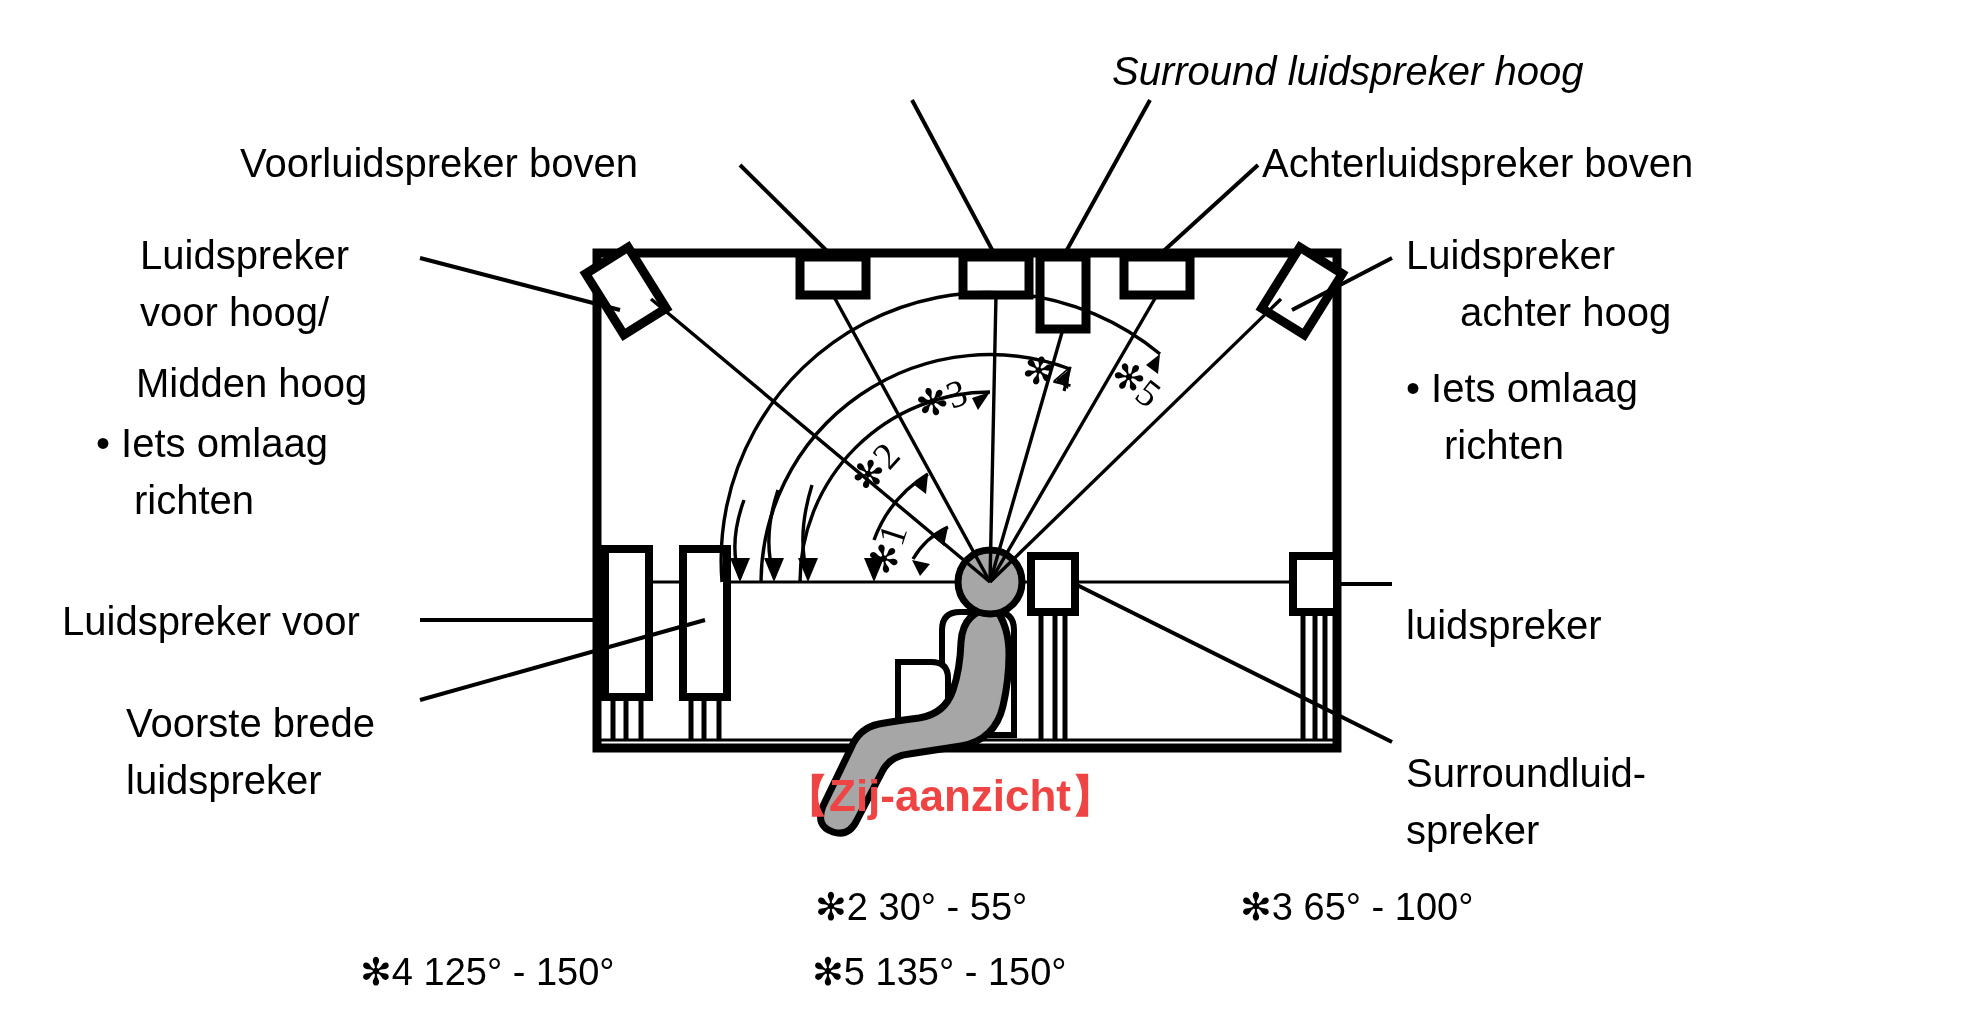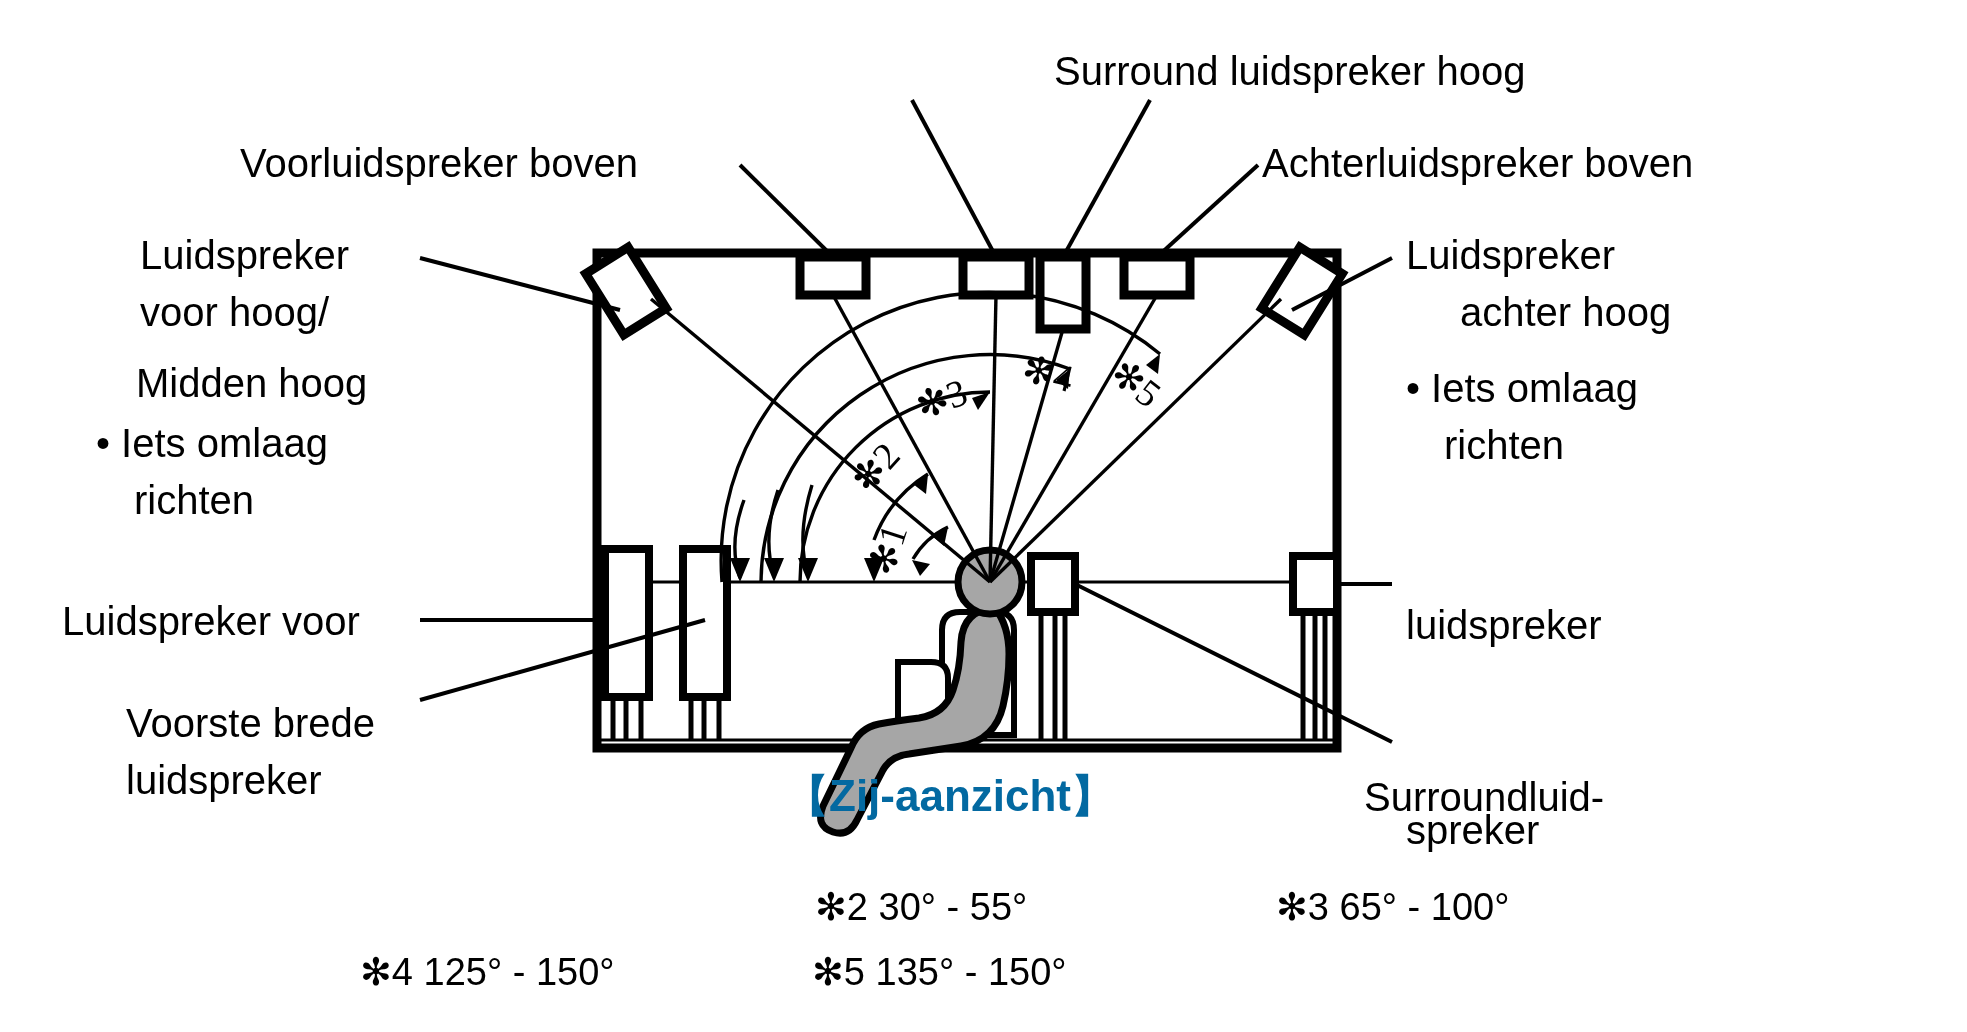--- a/index.html
+++ b/index.html
@@ -3,21 +3,21 @@
 <meta charset="utf-8">
 <style>
   html,body{margin:0;padding:0;background:#ffffff;}
   body{width:1967px;height:1032px;position:relative;overflow:hidden;
        font-family:"Liberation Sans",sans-serif;color:#000;}
   #stage{position:absolute;left:0;top:0;width:1967px;height:1032px;}
   #svgroot{position:absolute;left:0;top:0;width:1967px;height:1032px;}
   .lbl{position:absolute;font-family:"Liberation Sans",sans-serif;
        font-size:40px;line-height:47px;color:#000;white-space:pre;}
   .caption{position:absolute;font-family:"Liberation Sans",sans-serif;
-           font-weight:bold;font-size:44px;color:#0369a1;white-space:pre;}
+           font-weight:bold;font-size:44px;color:#ef4444;white-space:pre;}
   .note{position:absolute;font-family:"Liberation Sans",sans-serif;
         font-size:38px;color:#000;white-space:pre;}
 </style>
 </head>
 <body>
 
 <div id="stage">
 
   <svg id="svgroot" viewBox="0 0 1967 1032">
 
@@ -159,21 +159,21 @@
 
     <text x="892" y="578" font-family="Liberation Serif, serif" font-size="38" transform="rotate(-72 892 578)">✻1</text>
     <text x="868" y="495" font-family="Liberation Serif, serif" font-size="38" transform="rotate(-48 868 495)">✻2</text>
     <text x="922" y="420" font-family="Liberation Serif, serif" font-size="38" transform="rotate(-20 922 420)">✻3</text>
     <text x="1020" y="380" font-family="Liberation Serif, serif" font-size="38" transform="rotate(14 1020 380)">✻4</text>
     <text x="1108" y="378" font-family="Liberation Serif, serif" font-size="38" transform="rotate(38 1108 378)">✻5</text>
 
   </svg>
 
 
-  <div class="lbl" style="left:1054px;top:48px;">Surround luidspreker hoog</div>
+  <div class="lbl" style="left:1112px;top:48px;font-style:italic;">Surround luidspreker hoog</div>
 
   <div class="lbl" style="left:240px;top:140px;">Voorluidspreker boven</div>
 
   <div class="lbl" style="left:1262px;top:140px;">Achterluidspreker boven</div>
 
   <div class="lbl" style="left:140px;top:232px;">Luidspreker</div>
   <div class="lbl" style="left:140px;top:289px;">voor hoog/</div>
   <div class="lbl" style="left:136px;top:346px;margin-top:14px;">Midden hoog</div>
   <div class="lbl" style="left:96px;top:420px;">• Iets omlaag</div>
   <div class="lbl" style="left:134px;top:477px;">richten</div>
@@ -183,23 +183,23 @@
   <div class="lbl" style="left:1406px;top:365px;">• Iets omlaag</div>
   <div class="lbl" style="left:1444px;top:422px;">richten</div>
 
   <div class="lbl" style="left:62px;top:598px;">Luidspreker voor</div>
 
   <div class="lbl" style="left:126px;top:700px;">Voorste brede</div>
   <div class="lbl" style="left:126px;top:757px;">luidspreker</div>
 
   <div class="lbl" style="left:1406px;top:602px;">luidspreker</div>
 
-  <div class="lbl" style="left:1364px;top:750px;margin-top:24px;">Surroundluid-</div>
+  <div class="lbl" style="left:1406px;top:750px;">Surroundluid-</div>
   <div class="lbl" style="left:1406px;top:807px;">spreker</div>
 
   <div class="caption" style="left:785px;top:767px;">【Zij-aanzicht】</div>
 
   <div class="note" style="left:815px;top:885px;">✻2 30° - 55°</div>
-  <div class="note" style="left:1240px;top:885px;margin-left:36px;">✻3 65° - 100°</div>
+  <div class="note" style="left:1240px;top:885px;">✻3 65° - 100°</div>
   <div class="note" style="left:360px;top:950px;">✻4 125° - 150°</div>
   <div class="note" style="left:812px;top:950px;">✻5 135° - 150°</div>
 
 </div>
 
 </body></html>

